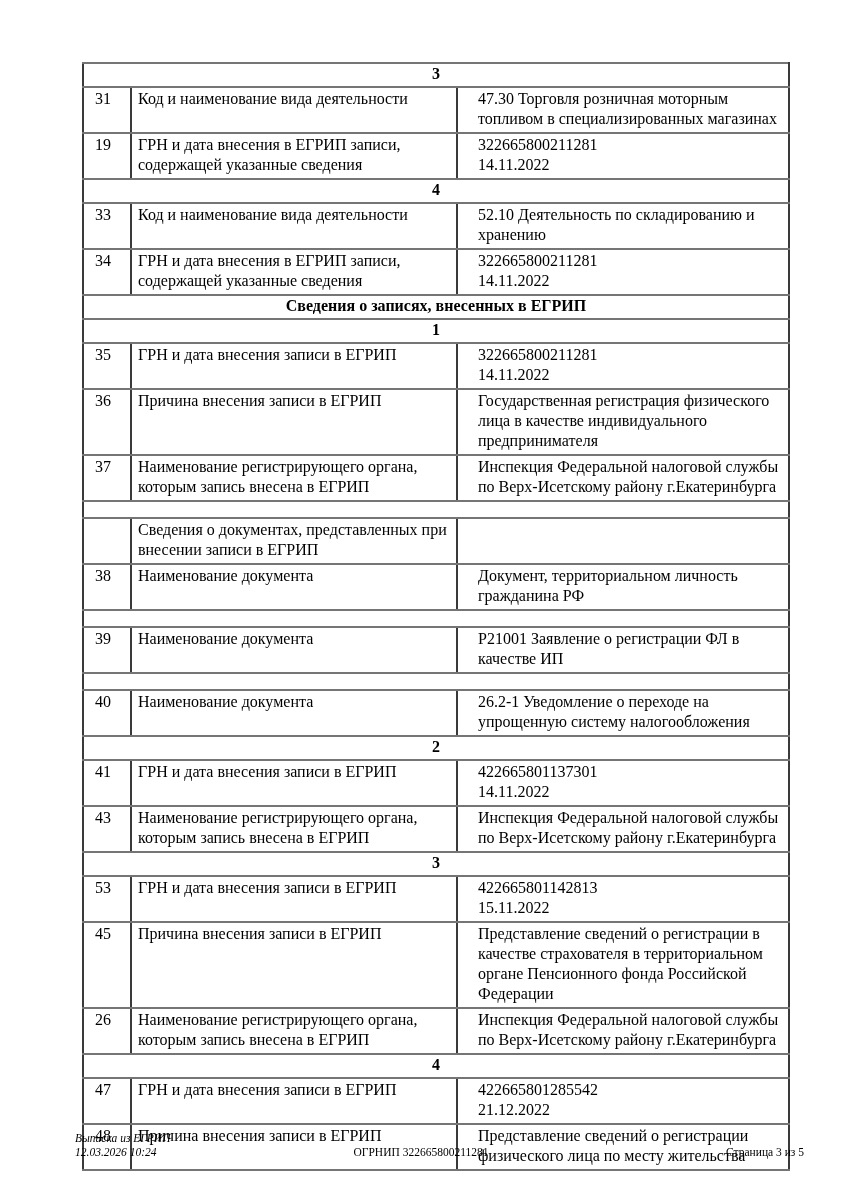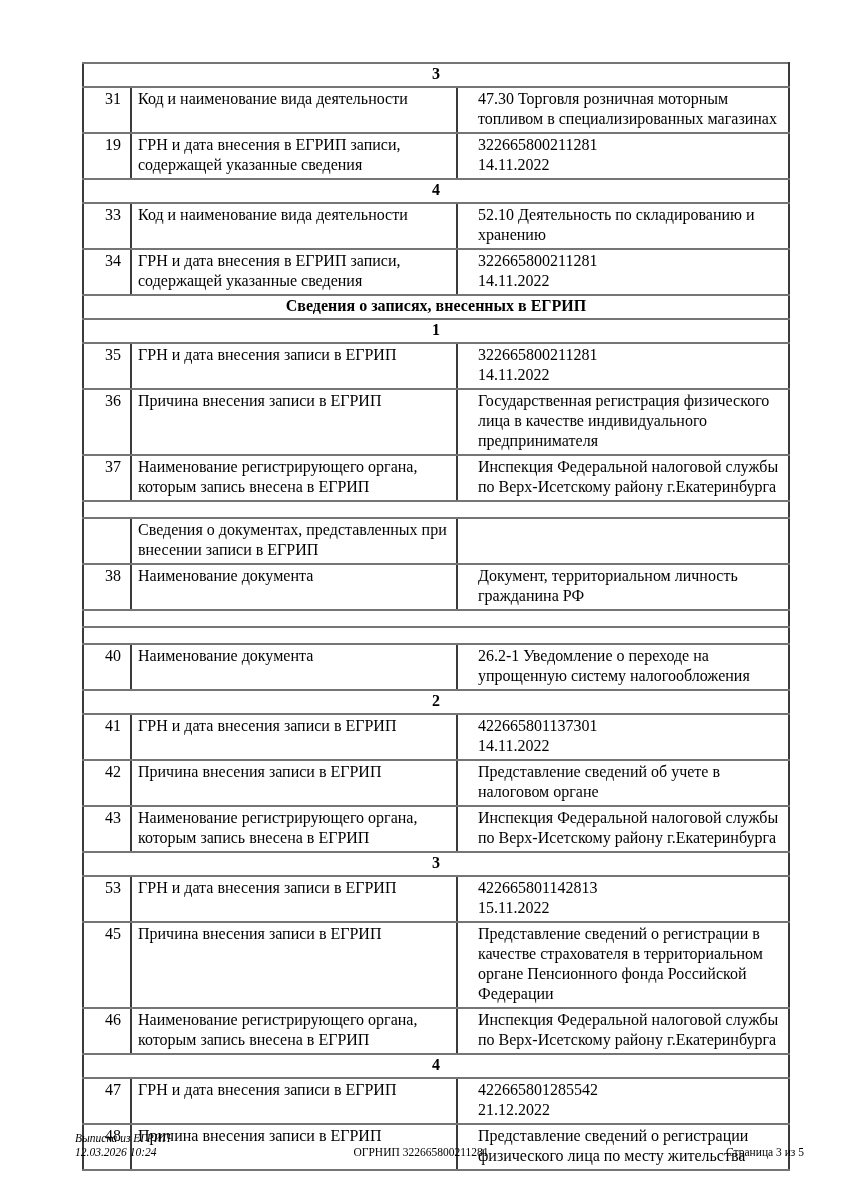--- a/index.html
+++ b/index.html
@@ -31,21 +31,21 @@
     border-bottom: 2px solid #757575;
     border-left: 2px solid #3a3a3a;
     border-right: 2px solid #3a3a3a;
     vertical-align: top;
     font-size: 16px;
     line-height: 20px;
     padding: 1px 4px 3px 6px;
     word-wrap: break-word;
   }
   table.egrip td.num {
-    text-align: right;
+    text-align: center;
     padding-left: 1px;
     padding-right: 9px;
   }
   table.egrip td.value {
     white-space: pre-line;
     padding-left: 20px;
   }
   table.egrip tr.section td {
     text-align: center;
     font-weight: bold;
@@ -154,63 +154,63 @@
           <td class="value"></td>
         </tr>
         <tr>
           <td class="num">38</td>
           <td class="label">Наименование документа</td>
           <td class="value">Документ, территориальном личность гражданина РФ</td>
         </tr>
         <tr class="empty">
           <td colspan="3"></td>
         </tr>
+        <tr>
+          <td class="num">39</td>
+          <td class="label">Наименование документа</td>
+          <td class="value">Р21001 Заявление о регистрации ФЛ в качестве ИП</td>
+        </tr>
         <tr class="empty">
           <td colspan="3"></td>
         </tr>
         <tr>
           <td class="num">40</td>
           <td class="label">Наименование документа</td>
           <td class="value">26.2-1 Уведомление о переходе на упрощенную систему налогообложения</td>
         </tr>
         <tr class="section">
           <td colspan="3">2</td>
         </tr>
         <tr>
           <td class="num">41</td>
           <td class="label">ГРН и дата внесения записи в ЕГРИП</td>
           <td class="value">422665801137301
 14.11.2022</td>
         </tr>
         <tr>
-          <td class="num">42</td>
-          <td class="label">Причина внесения записи в ЕГРИП</td>
-          <td class="value">Представление сведений об учете в налоговом органе</td>
-        </tr>
-        <tr>
           <td class="num">43</td>
           <td class="label">Наименование регистрирующего органа, которым запись внесена в ЕГРИП</td>
           <td class="value">Инспекция Федеральной налоговой службы по Верх-Исетскому району г.Екатеринбурга</td>
         </tr>
         <tr class="section">
           <td colspan="3">3</td>
         </tr>
         <tr>
           <td class="num">53</td>
           <td class="label">ГРН и дата внесения записи в ЕГРИП</td>
           <td class="value">422665801142813
 15.11.2022</td>
         </tr>
         <tr>
           <td class="num">45</td>
           <td class="label">Причина внесения записи в ЕГРИП</td>
           <td class="value">Представление сведений о регистрации в качестве страхователя в территориальном органе Пенсионного фонда Российской Федерации</td>
         </tr>
         <tr>
-          <td class="num">46</td>
+          <td class="num">26</td>
           <td class="label">Наименование регистрирующего органа, которым запись внесена в ЕГРИП</td>
           <td class="value">Инспекция Федеральной налоговой службы по Верх-Исетскому району г.Екатеринбурга</td>
         </tr>
         <tr class="section">
           <td colspan="3">4</td>
         </tr>
         <tr>
           <td class="num">47</td>
           <td class="label">ГРН и дата внесения записи в ЕГРИП</td>
           <td class="value">422665801285542

